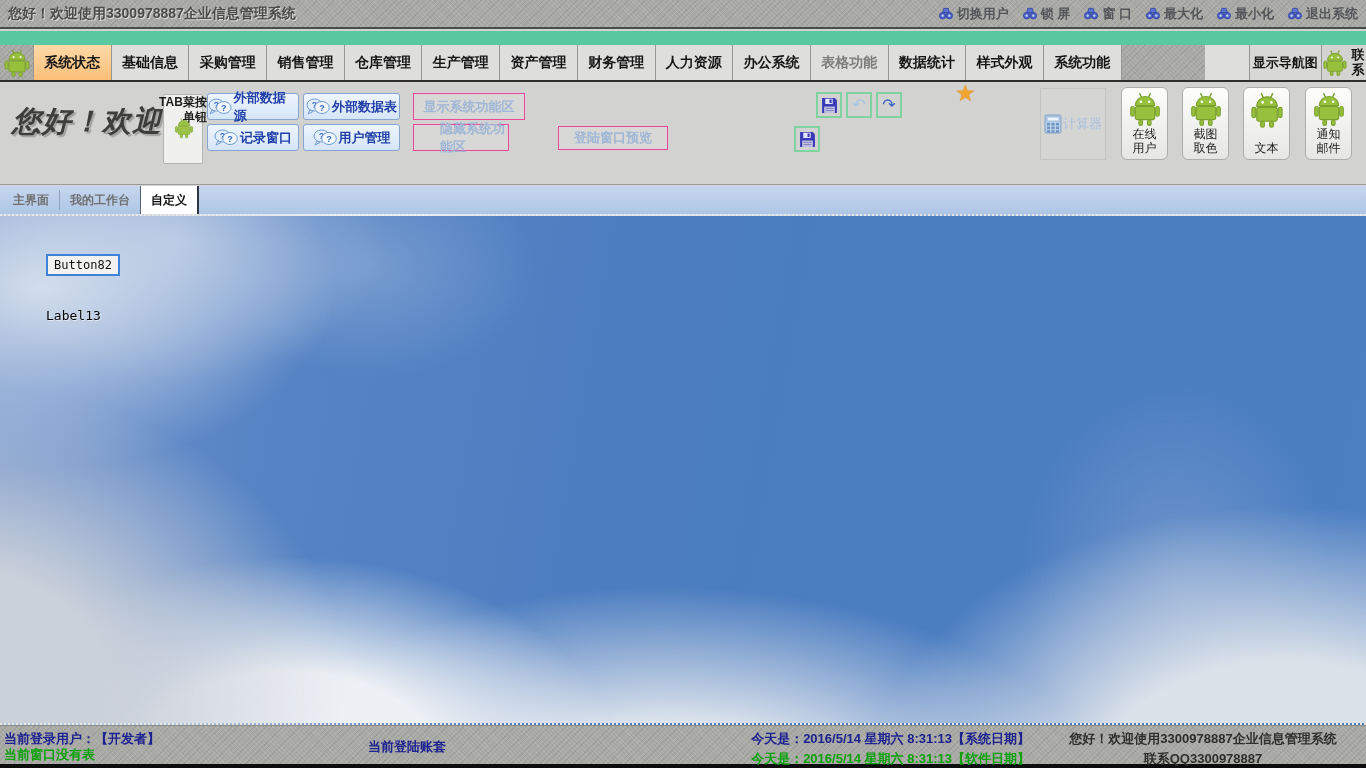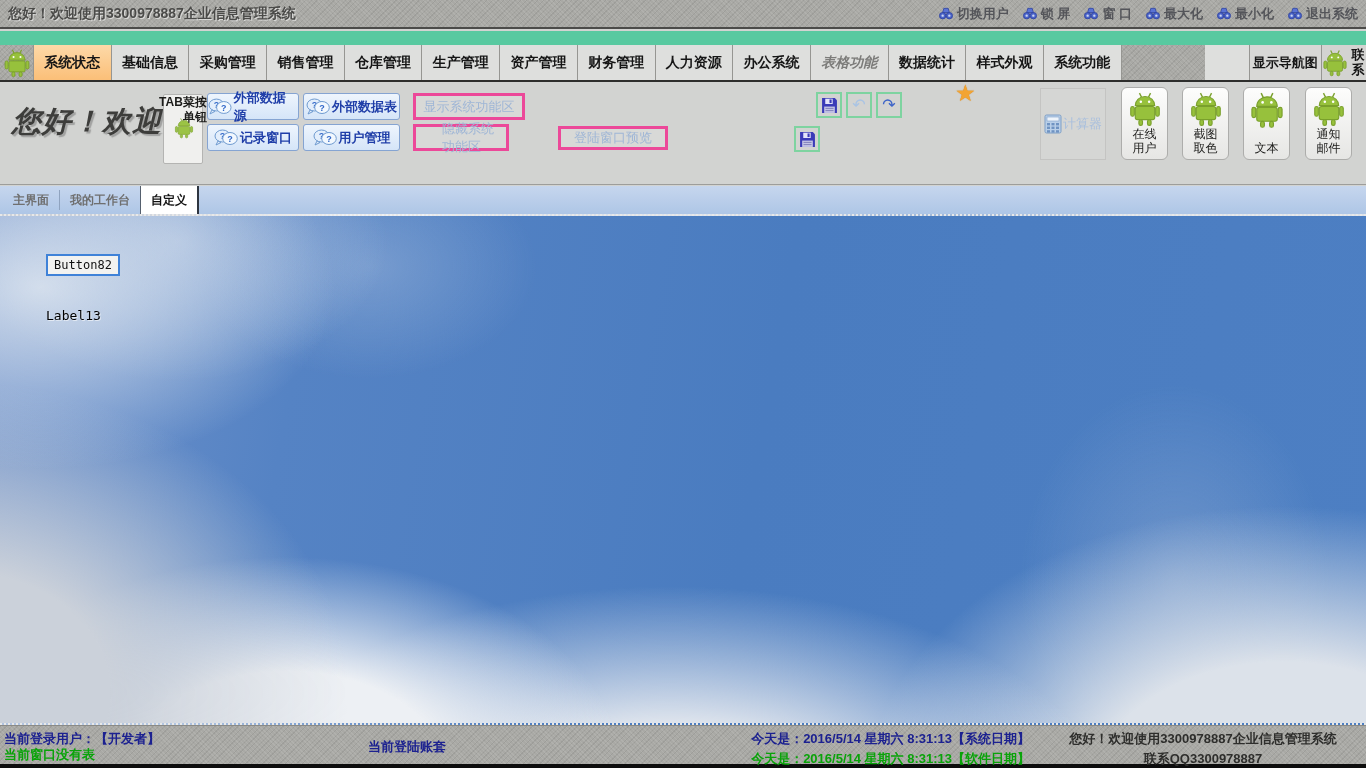--- a/index.html
+++ b/index.html
@@ -28,21 +28,21 @@
 
   
   .ribbon { position:absolute; top:45px; left:0; width:1366px; height:37px;
     background:#dedfdd; border-bottom:2px solid #2e2e2c; display:flex; align-items:stretch; }
   .ribbon .logo-cell { width:38px; display:flex; align-items:center; justify-content:center;
     border-right:1px solid #969692; }
   .rtab { width:87px; display:flex; align-items:center; justify-content:center;
     font-size:14px; font-weight:bold; color:#161616; border-right:1px solid #969692;
     background:#dedfdd; cursor:default; }
   .rtab.active { background:linear-gradient(#fdd9a8, #fbbf78); }
-  .rtab.muted { color:#7c7c7a;font-style:italic; }
+  .rtab.muted { color:#7c7c7a; }
   .ribbon .gap-cell { width:93px; }
   .ribbon .nav-cell { width:81px; display:flex; align-items:center; justify-content:center;
     font-size:13px; font-weight:bold; color:#161616; background:#d8d8d6;
     border-left:1px solid #969692;margin-left:44px; }
   .ribbon .contact-cell { flex:1; display:flex; align-items:center; justify-content:center;
     gap:2px; background:#d3d3d1; border-left:1px solid #969692; }
   .ribbon .contact-label { width:16px; font-size:13px; font-weight:bold; color:#161616;
     line-height:1.15; word-break:break-all; text-align:center; }
 
   
@@ -59,23 +59,23 @@
   .tab-menu-btn .bg-android { position:absolute; top:22px; left:10px; z-index:0; opacity:.95; }
 
   .bubble-btn { position:absolute; height:27px; border:1px solid #85a4d2; border-radius:3px;
     background:linear-gradient(#eef5fd, #d5e5f8); display:flex; align-items:center;
     justify-content:center; gap:2px; font-size:13px; font-weight:bold; color:#1f3ea8; cursor:pointer; }
   .bb1 { left:207px; top:9px;  width:92px; }
   .bb2 { left:303px; top:9px;  width:97px; }
   .bb3 { left:207px; top:40px; width:92px; }
   .bb4 { left:303px; top:40px; width:97px; }
 
-  .dis-btn { position:absolute; height:27px; border:3px solid #ec4899; background:#d8d9d7;
+  .dis-btn { position:absolute; height:27px; border:1px solid #ec4899; background:#d8d9d7;
     display:flex; align-items:center; justify-content:center; font-size:13px;
-    color:#9fb6d6; cursor:default; }
+    color:#9fb6d6; cursor:default;font-weight:bold; }
   .db1 { left:413px; top:9px;  width:112px; }
   .db2 { left:413px; top:40px; width:96px;padding-left:26px; }
   .db3 { left:558px; top:42px; width:110px; height:24px; }
 
   .mini-btn { position:absolute; width:26px; height:26px; border:2px solid #7ed3a0;
     background:#d2d3d1; display:flex; align-items:center; justify-content:center; cursor:pointer; }
   .mb-save1 { left:816px; top:8px; }
   .mb-undo  { left:846px; top:8px; }
   .mb-redo  { left:876px; top:8px; }
   .mb-save2 { left:794px; top:42px; }

